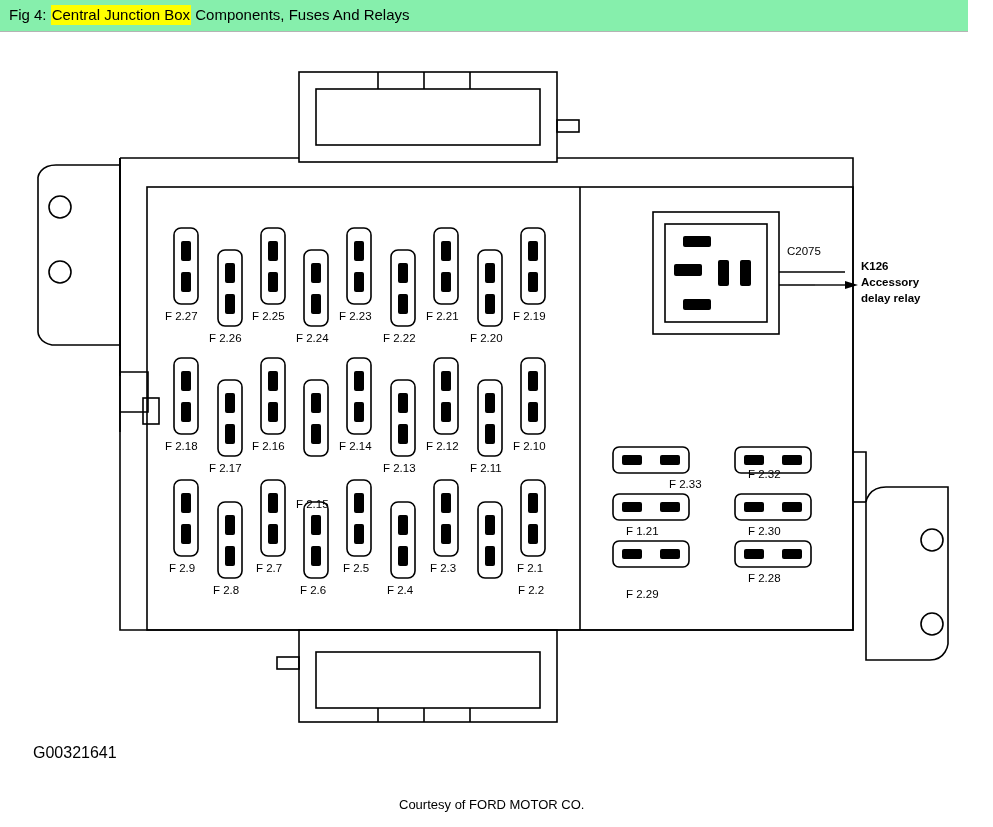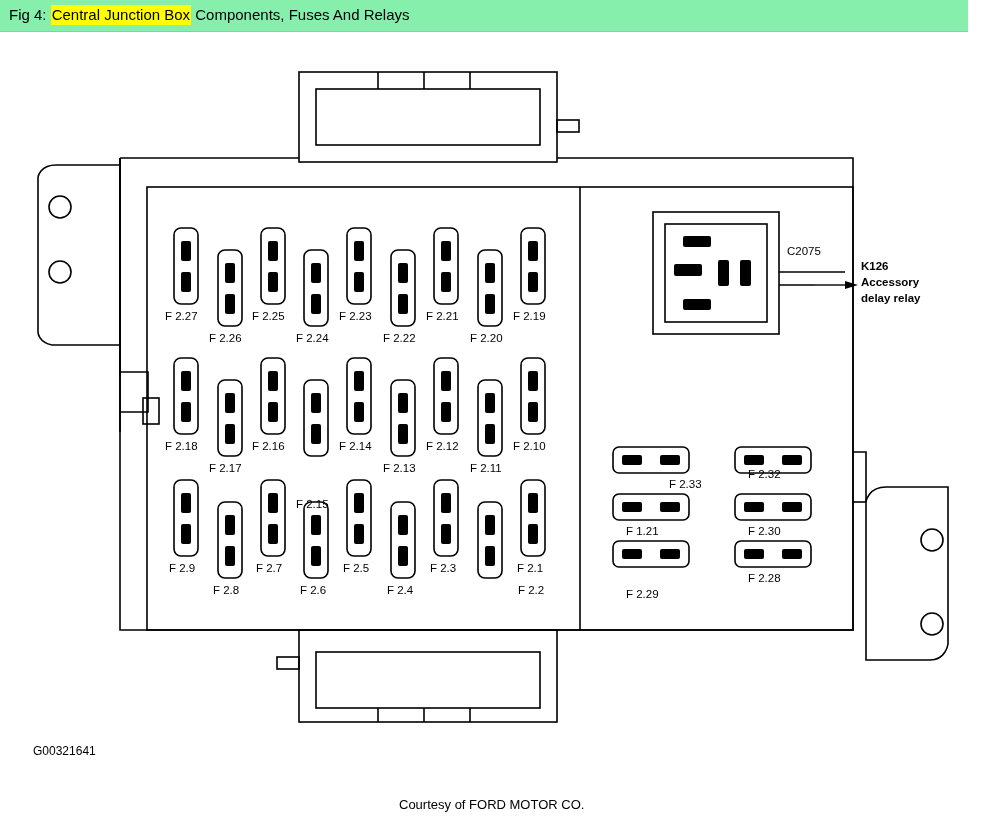--- a/index.html
+++ b/index.html
@@ -62,21 +62,21 @@
     font-family: "Liberation Sans", sans-serif;
     font-size: 11.5px;
     color: #000;
     white-space: nowrap;
   }
   .lbl-bold {
     font-weight: bold;
   }
   .code {
     position: absolute;
-    font-size: 12px;
+    font-size: 16px;
     color: #000;
     white-space: nowrap;
   }
   .courtesy {
     position: absolute;
     font-size: 13px;
     color: #000;
     white-space: nowrap;
   }
 </style>

